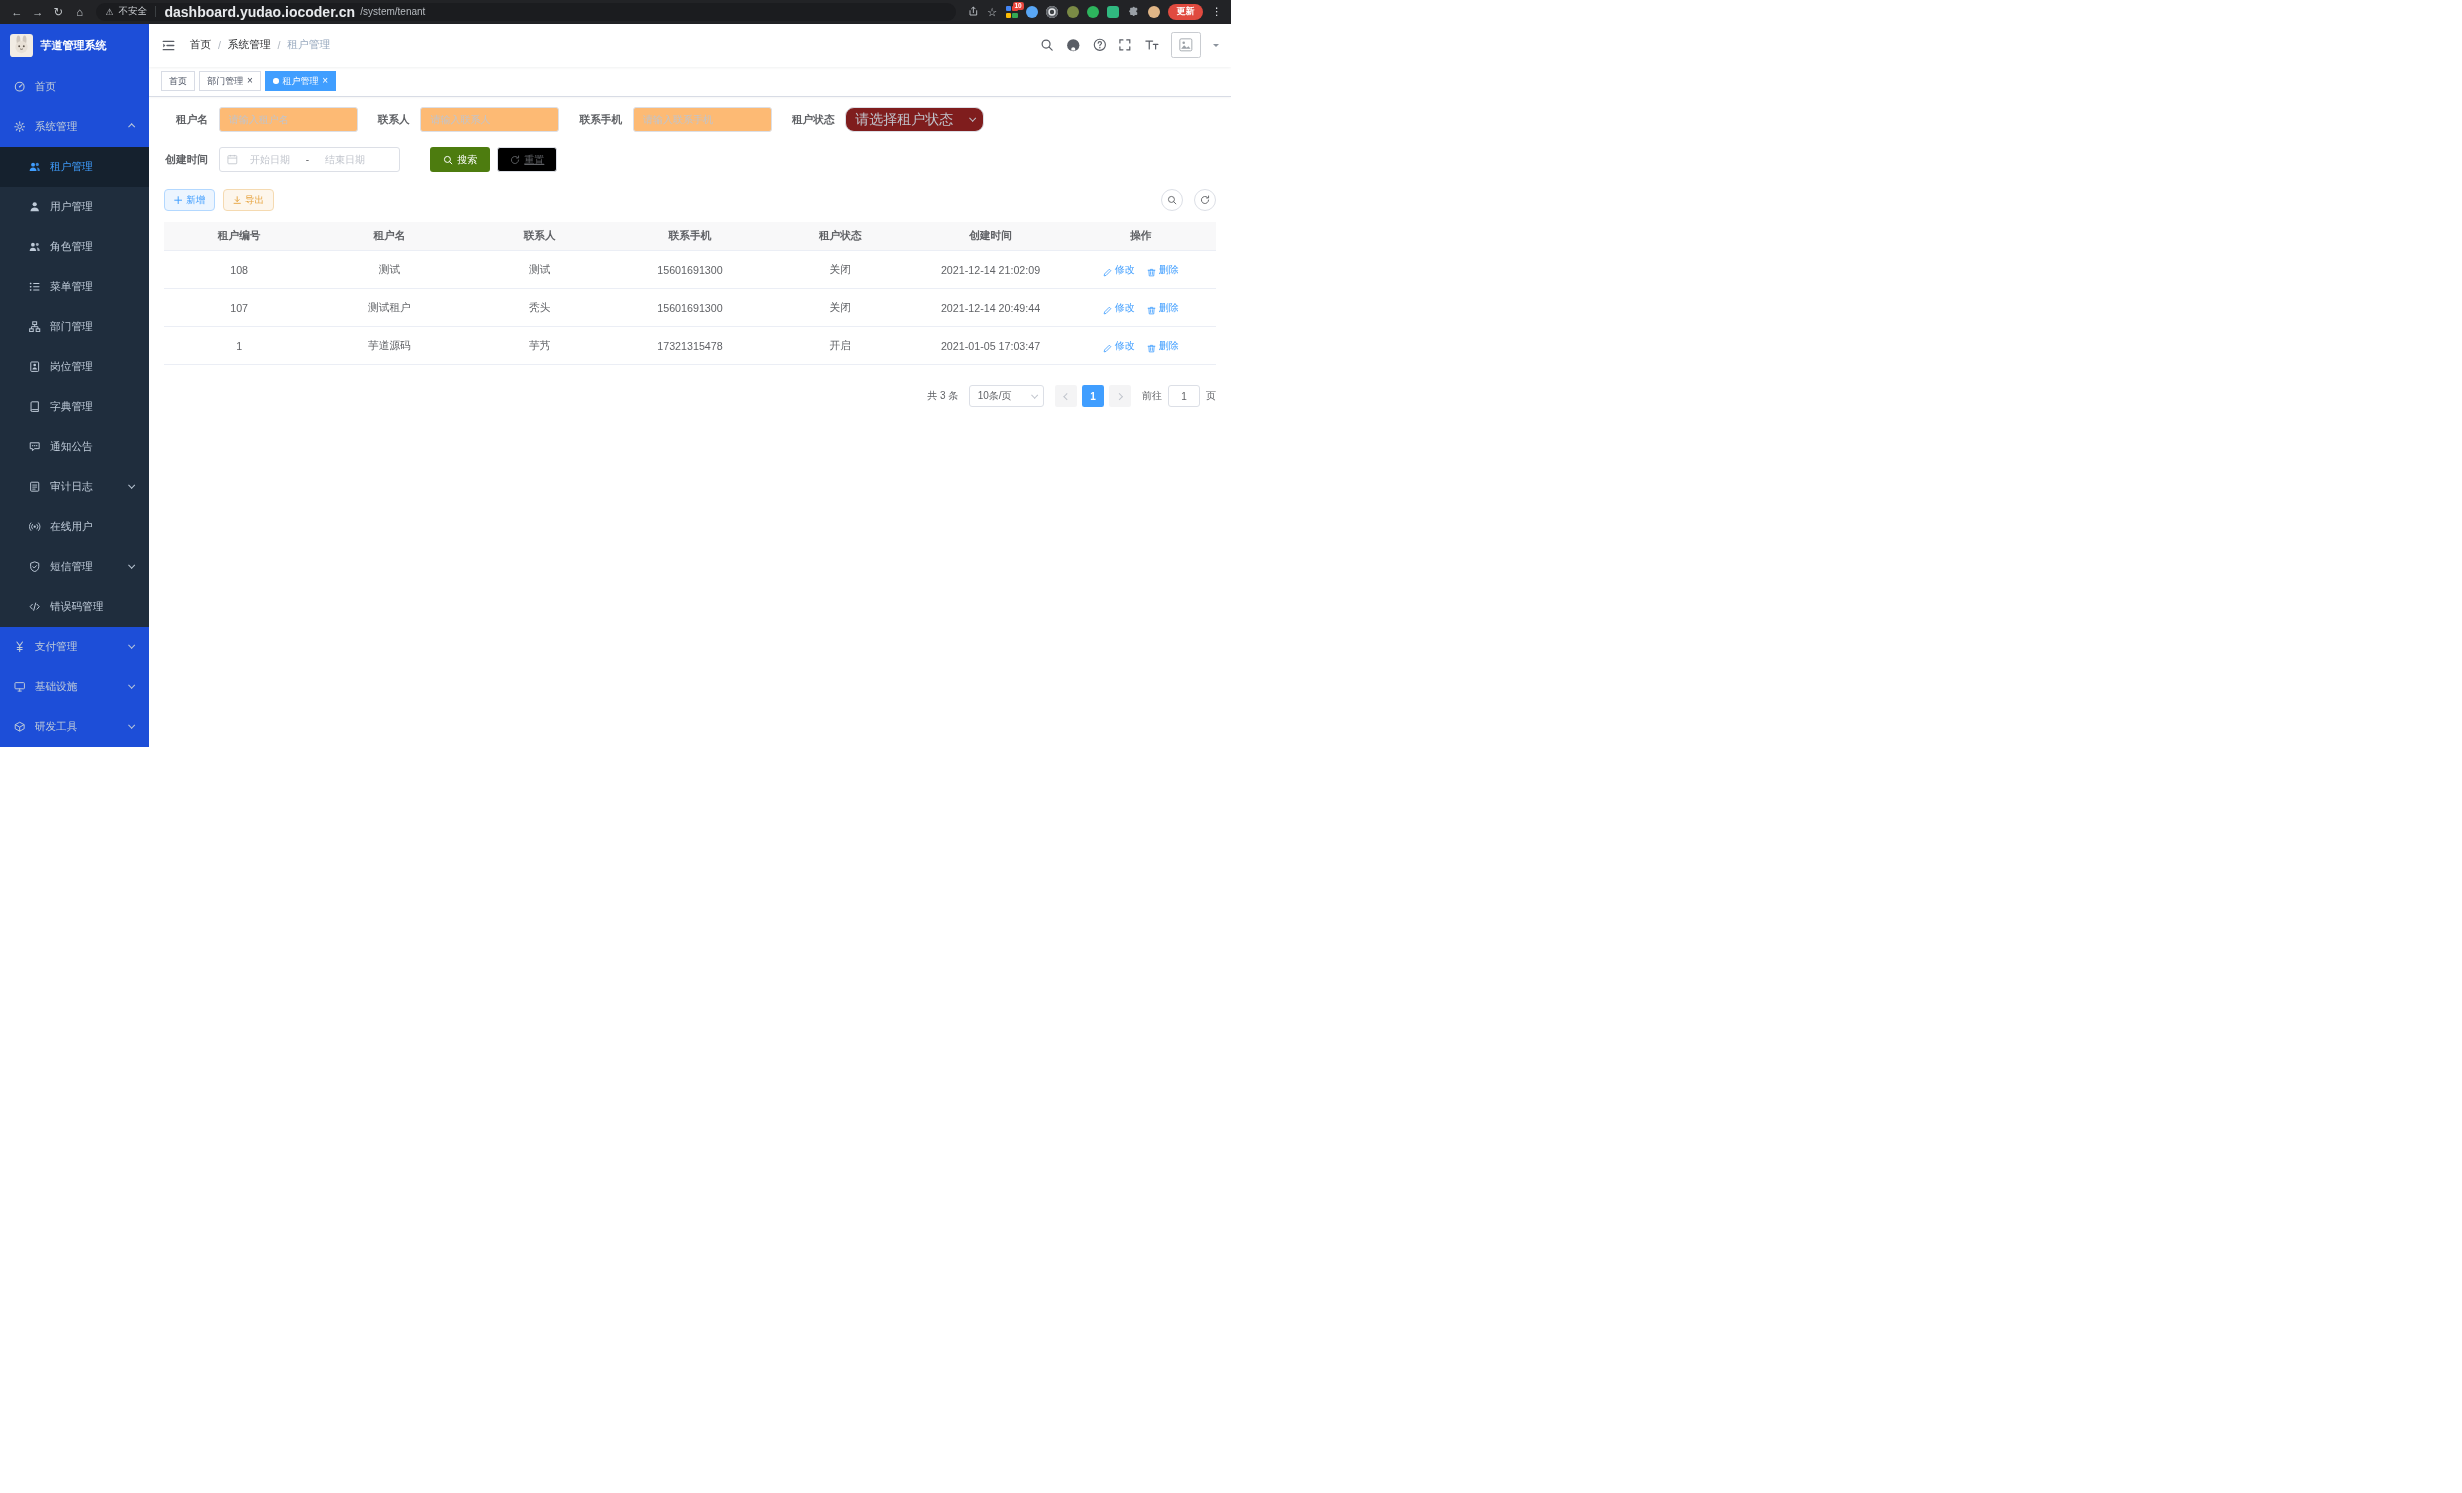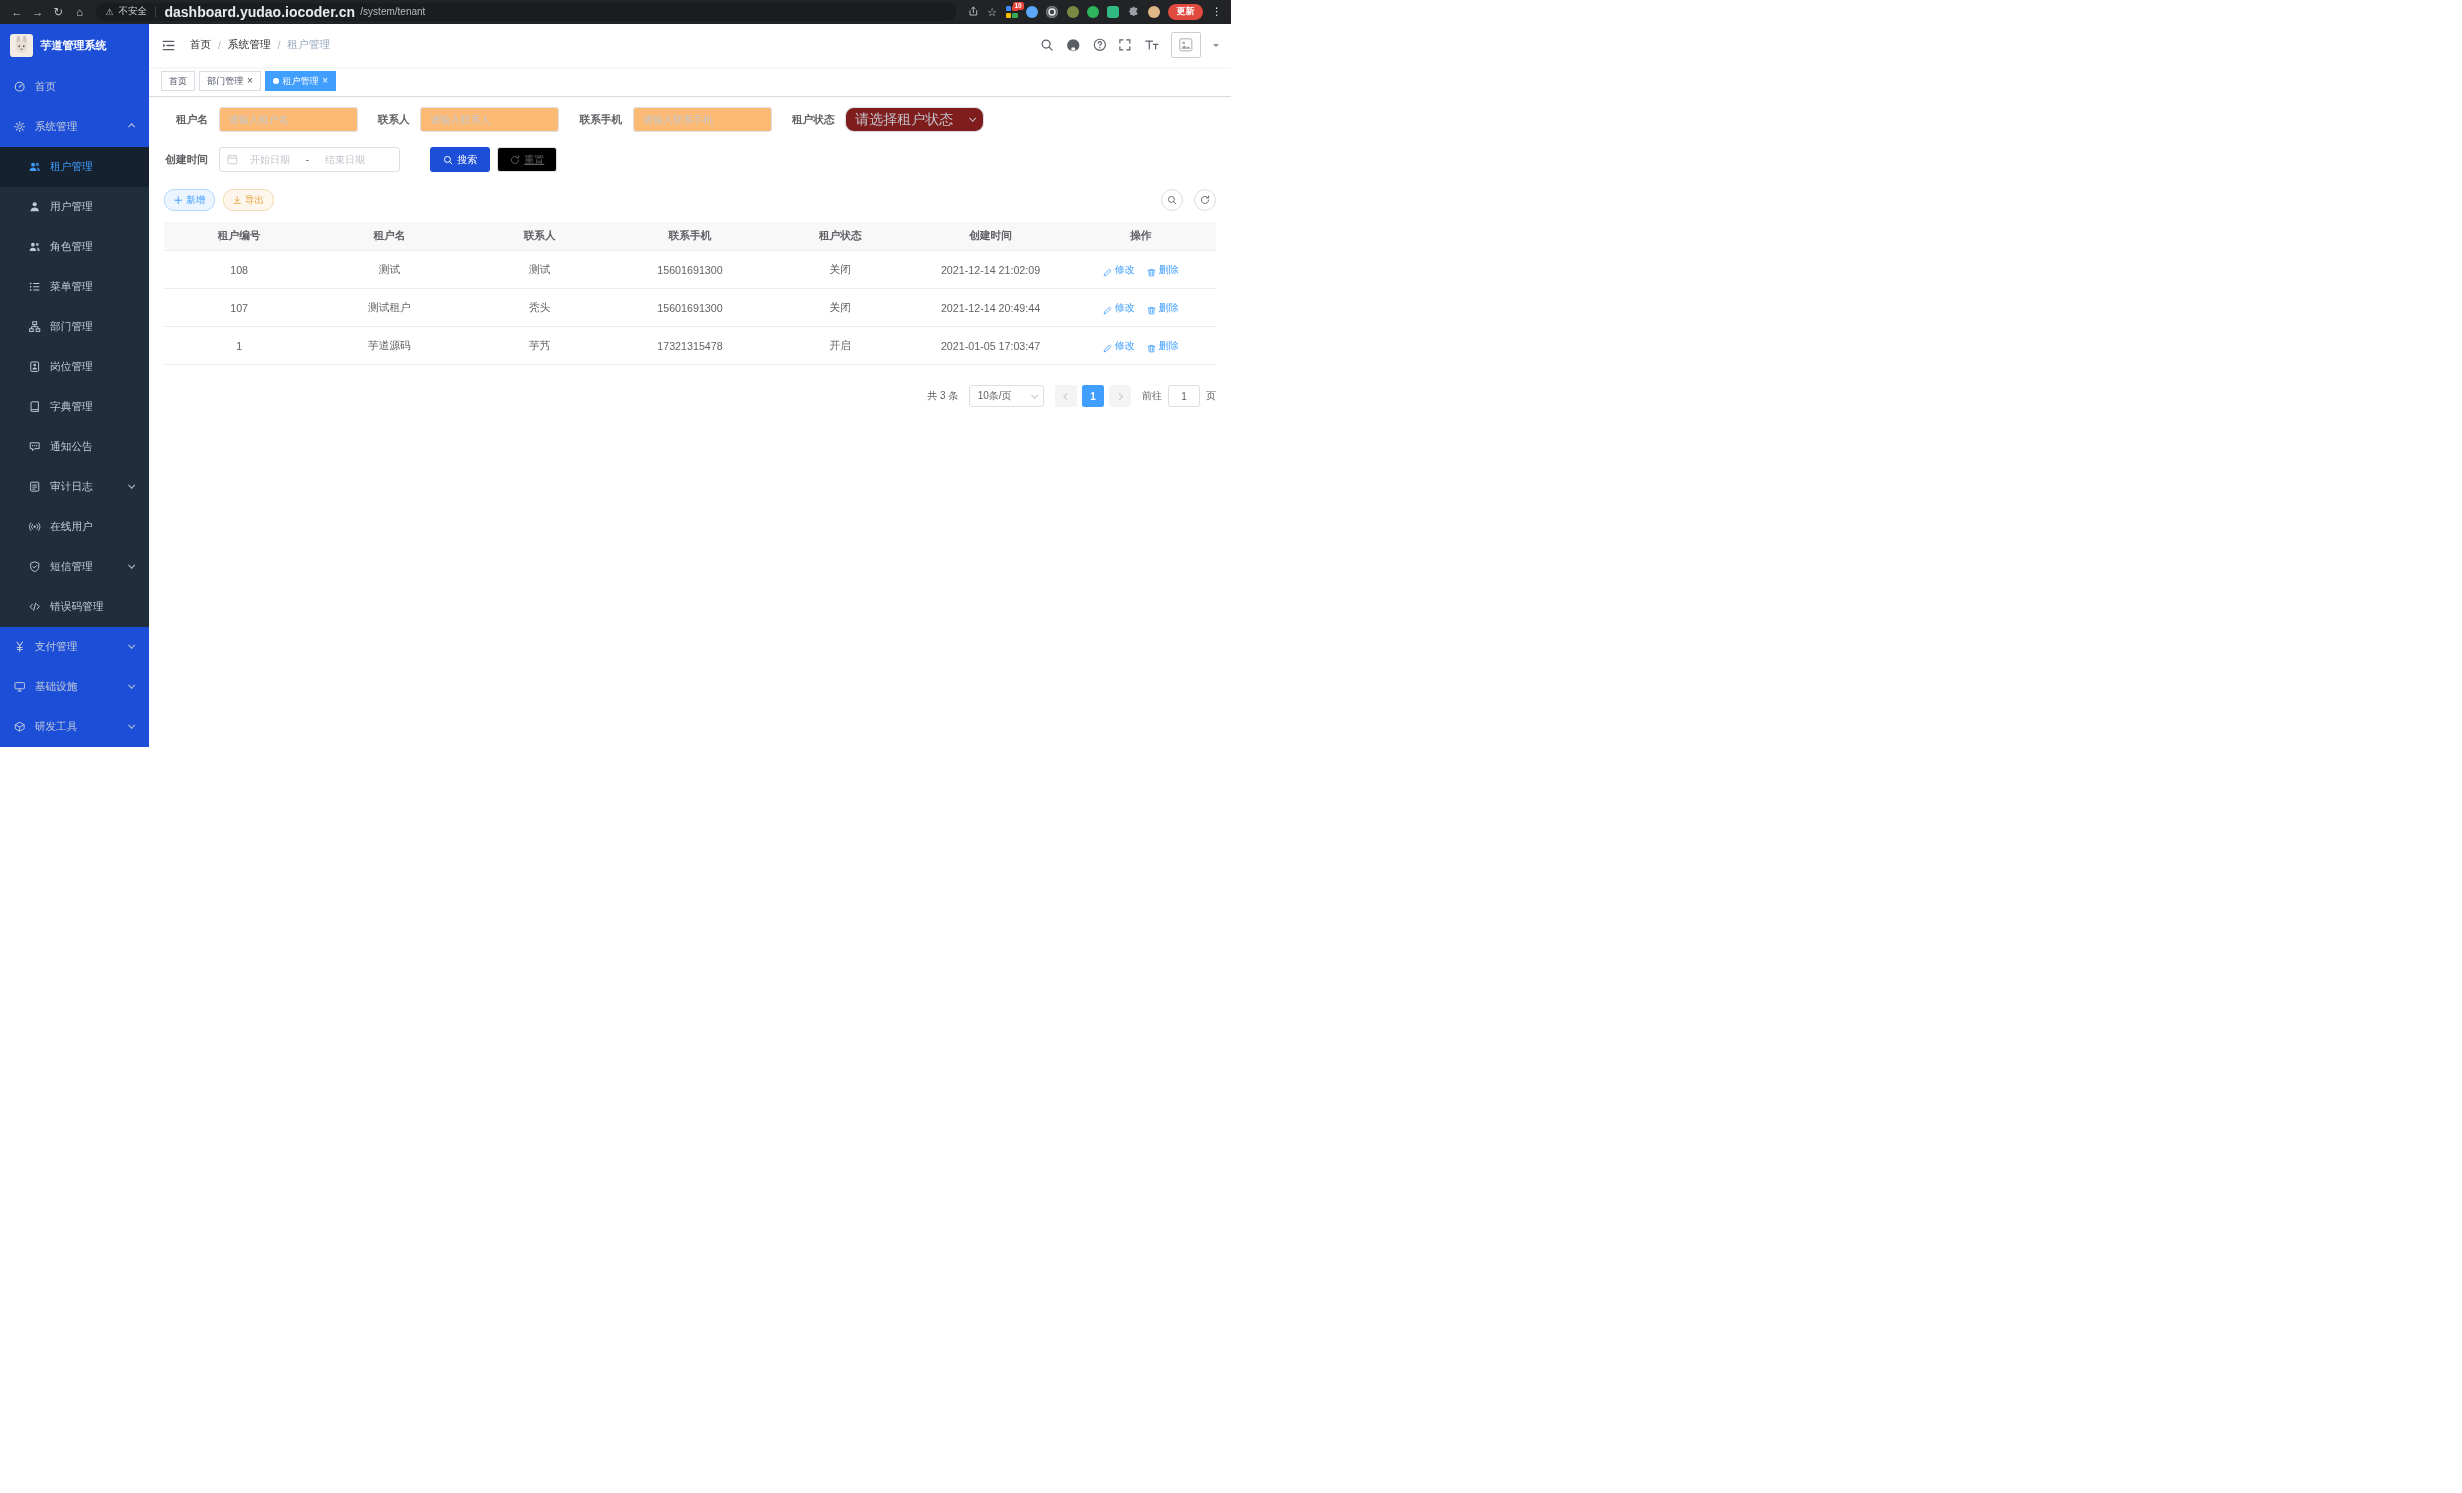--- a/index.html
+++ b/index.html
@@ -76,27 +76,27 @@
   .finput { width: 139px; height: 25px; border: 0.8px solid #dcdfe6; border-radius: 3px; padding: 0 9px; font-size: 10px; color: #606266; outline: none; background: #fdba74; font-family: inherit; }
   .finput::placeholder { color: #c0c4cc; }
   .fselect { width: 139px; height: 25px; border: 0.8px solid #dcdfe6; border-radius: 9px; padding: 0 7.6px 0 9px; display: flex; align-items: center; justify-content: space-between; color: #c0c4cc; font-size: 14px; background: #7f1d1d; cursor: pointer; }
   .fselect .chev { color: #c0c4cc; }
   .fdate { width: 181px; height: 25px; border: 0.8px solid #dcdfe6; border-radius: 3px; display: flex; align-items: center; padding: 0 7.6px; gap: 4.6px; font-size: 10px; color: #c0c4cc; background: #fff; cursor: pointer; }
   .fdate .dph { width: 55px; text-align: center; }
   .fdate .dsep { color: #606266; width: 10.7px; text-align: center; }
   .calic { color: #c0c4cc; display: flex; }
 
   .btn { height: 25px; border-radius: 3px; font-size: 10px; display: inline-flex; align-items: center; gap: 4.6px; padding: 0 11.4px; cursor: pointer; border: 0.8px solid transparent; font-family: inherit; }
-  .btn-primary { background: #1d4ed8; color: #fff; }
+  .btn-primary { background: #4d7c0f; color: #fff; }
   .btn-plain { background: #000000; border-color: #dcdfe6; color: #606266; text-decoration: underline; }
   .btn-search { margin-left: 10.7px; }
   .btn-reset { margin-left: 7.6px; }
 
   .toolbar { display: flex; align-items: center; margin-bottom: 10.7px; }
-  .btn-sm { height: 22px; padding: 0 9px; border-radius: 10px; font-size: 9.5px; display: inline-flex; align-items: center; gap: 3.8px; cursor: pointer; font-family: inherit; }
+  .btn-sm { height: 22px; padding: 0 9px; border-radius: 4px; font-size: 9.5px; display: inline-flex; align-items: center; gap: 3.8px; cursor: pointer; font-family: inherit; }
   .btn-add { background: #ecf5ff; border: 0.8px solid #b3d8ff; color: #409eff; margin-right: 7.6px; }
   .btn-export { background: #fdf6ec; border: 0.8px solid #f5dab1; color: #e6a23c; }
   .tool-circles { margin-left: auto; display: flex; gap: 10.7px; }
   .circle-btn { width: 22px; height: 22px; border-radius: 50%; border: 0.8px solid #dcdfe6; background: #fff; color: #606266; display: flex; align-items: center; justify-content: center; cursor: pointer; }
 
   table.grid { width: 100%; border-collapse: collapse; table-layout: fixed; }
   .grid th { height: 29px; background: #f8f8f9; color: #606266; font-size: 10.7px; font-weight: 700; border-bottom: 0.8px solid #ebeef5; text-align: center; }
   .grid td { height: 38px; border-bottom: 0.8px solid #ebeef5; font-size: 10.7px; color: #606266; text-align: center; }
   .ops { display: flex; align-items: center; justify-content: center; gap: 12px; }
   .oplink { color: #409eff; font-size: 10px; display: inline-flex; align-items: flex-end; gap: 3px; cursor: pointer; text-decoration: none; }

